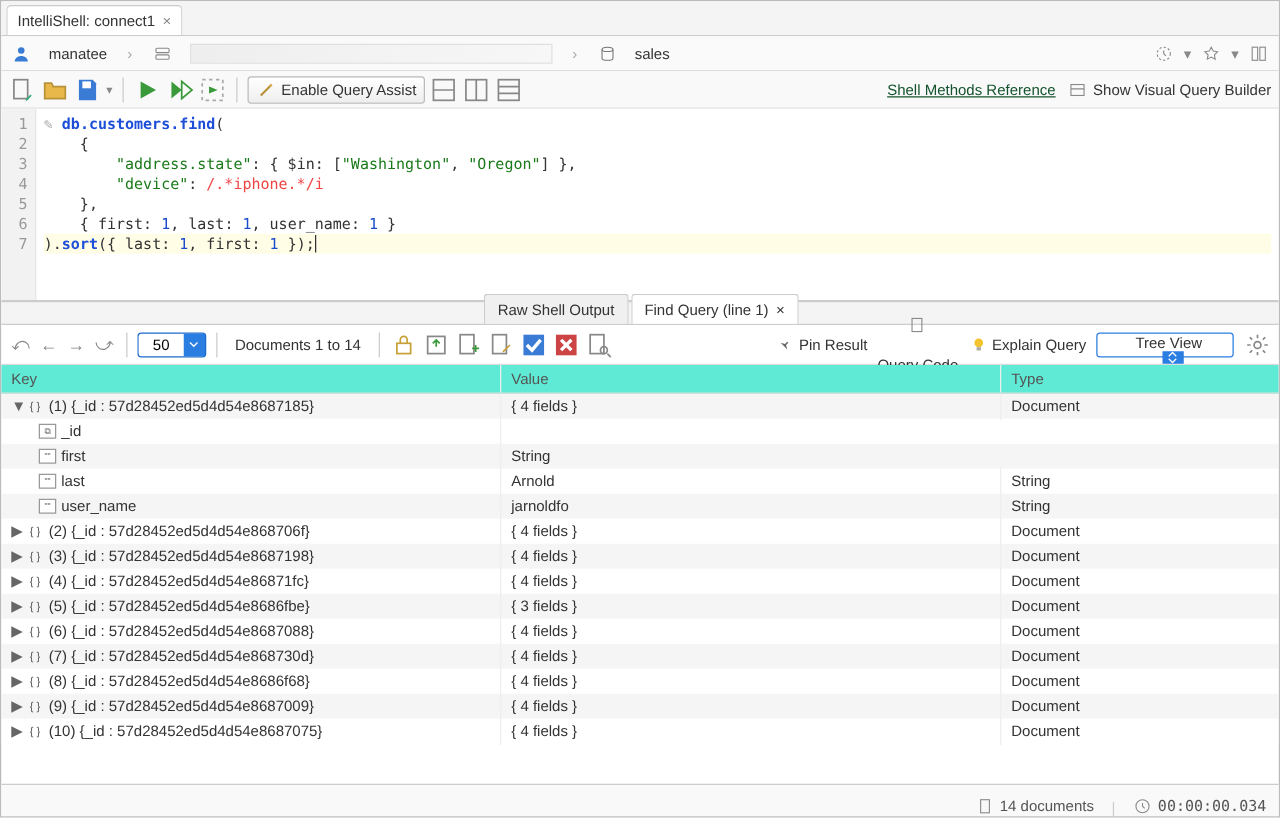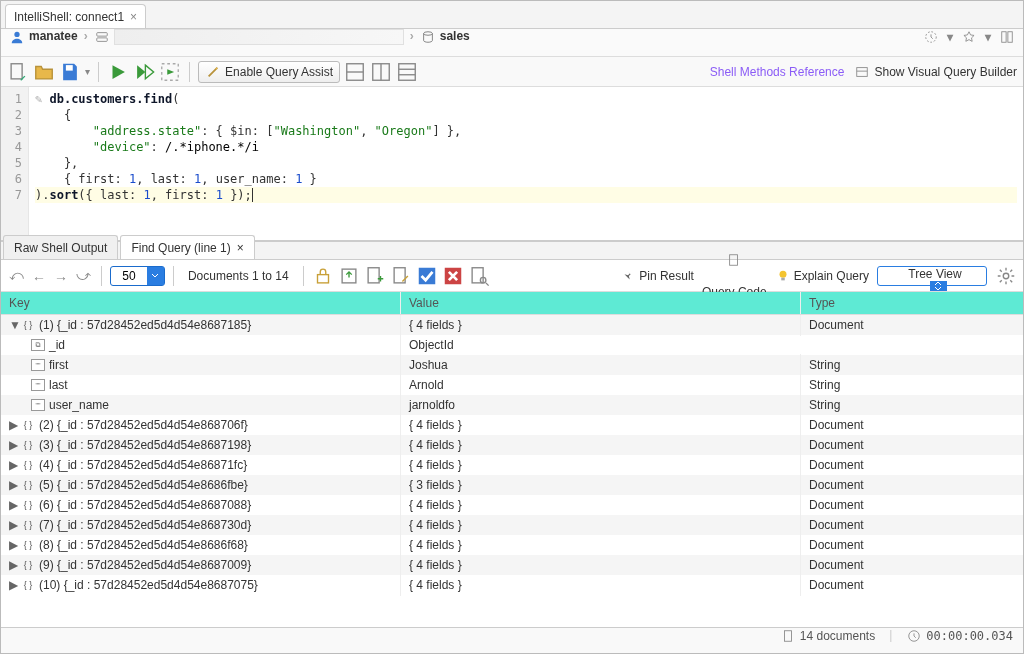--- a/index.html
+++ b/index.html
@@ -29,27 +29,26 @@
     margin-left: 4px;
     border-radius: 4px 4px 0 0;
     display: flex;
     align-items: center;
     gap: 6px;
     height: 24px;
   }
   .tab .close { color: #888; cursor: pointer; }
   .breadcrumb {
     display: flex;
-    align-items: flex-start;
+    align-items: center;
     height: 28px;
     padding: 0 8px;
     background: #fafafa;
     border-bottom: 1px solid #ddd;
-    gap: 4px;
-    font-weight: bold;
+    gap: 14px;
   }
   .bc-sep { color: #aaa; margin: 0 2px; }
   .bc-rect {
     width: 290px; height: 16px;
     background: linear-gradient(90deg,#eee,#f7f7f7);
     border: 1px solid #e0e0e0;
   }
   .bc-right { margin-left: auto; display: flex; gap: 8px; align-items: center; }
   .ico { width: 16px; height: 16px; display: inline-flex; align-items:center; justify-content:center; }
   .ico svg { width: 14px; height: 14px; }
@@ -69,21 +68,21 @@
     border: 1px solid #bbb; border-radius: 3px;
     background: linear-gradient(#fff,#eee);
     cursor: pointer;
   }
   .icon-btn {
     width: 22px; height: 22px;
     display: inline-flex; align-items: center; justify-content: center;
     cursor: pointer;
   }
   .divider { width: 1px; height: 20px; background: #ccc; margin: 0 4px; }
-  .link { color: #8b5cf6; cursor: pointer; }
+  .link { color: #14532d; text-decoration: underline; cursor: pointer; }
   .code-area {
     flex: 0 0 155px;
     display: flex;
     font-family: "Menlo","Consolas",monospace;
     font-size: 12px;
     border-bottom: 2px solid #ccc;
     background: #fff;
     overflow: hidden;
   }
   .gutter {
@@ -98,29 +97,30 @@
   .code {
     padding: 4px 6px;
     line-height: 16px;
     white-space: pre;
     flex: 1;
     position: relative;
   }
   .code .hl { background: #fffde5; display:block; }
   .c-str { color: #1a7a1a; }
   .c-num { color: #1a4ccc; }
-  .c-rx  { color: #000000; }
-  .c-fn  { color: #0f172a; font-weight: bold; }
+  .c-rx  { color: #ef4444; }
+  .c-fn  { color: #1d4ed8; font-weight: bold; }
   .c-key { color: #333; }
   .results-tabs {
     display: flex;
     background: #f4f4f4;
     height: 18px;
     align-items:flex-end;
     border-bottom: 1px solid #ccc;
+    justify-content: center;
   }
   .rtab {
     padding: 4px 10px;
     border: 1px solid #ccc;
     border-bottom: none;
     margin-left: 2px;
     background: #f0f0f0;
     border-radius: 3px 3px 0 0;
     display:flex; align-items:center; gap:6px;
     height: 24px;
@@ -195,21 +195,21 @@
     font-size: 9px;
     margin-right: 2px;
   }
   .obj-ico { color:#555; }
   .fld-ico { border:1px solid #999; background:#fff; color:#666; font-size:7px; padding:0 1px;}
   .indent1 { padding-left: 30px !important; }
   .status-bar {
     height: 26px;
     border-top: 1px solid #ccc;
     display: flex;
-    align-items: flex-start;
+    align-items: flex-end;
     justify-content: flex-end;
     padding: 0 10px;
     gap: 14px;
     background: #f9f9f9;
     font-size: 12px;
     color: #555;
   }
   .status-sep { color: #ccc; }
   .arrow-btn { color:#888; cursor:pointer; font-size:14px; padding:0 2px; }
   .mono { font-family: "Menlo","Consolas",monospace; }
@@ -493,28 +493,26 @@
         <span>(1) {_id : 57d28452ed5d4d54e8687185}</span>
       </div>
       <div class="col-val">{ 4 fields }</div>
       <div class="col-type">Document</div>
     </div>
     <div class="tree-row">
       <div class="col-key indent1">
         <span class="fld-ico">⧉</span>
         <span> _id</span>
       </div>
-      <div class="col-type">ObjectId</div>
     </div>
     <div class="tree-row">
       <div class="col-key indent1">
         <span class="fld-ico">""</span>
         <span> first</span>
       </div>
-      <div class="col-val">Joshua</div>
       <div class="col-type">String</div>
     </div>
     <div class="tree-row">
       <div class="col-key indent1">
         <span class="fld-ico">""</span>
         <span> last</span>
       </div>
       <div class="col-val">Arnold</div>
       <div class="col-type">String</div>
     </div>

